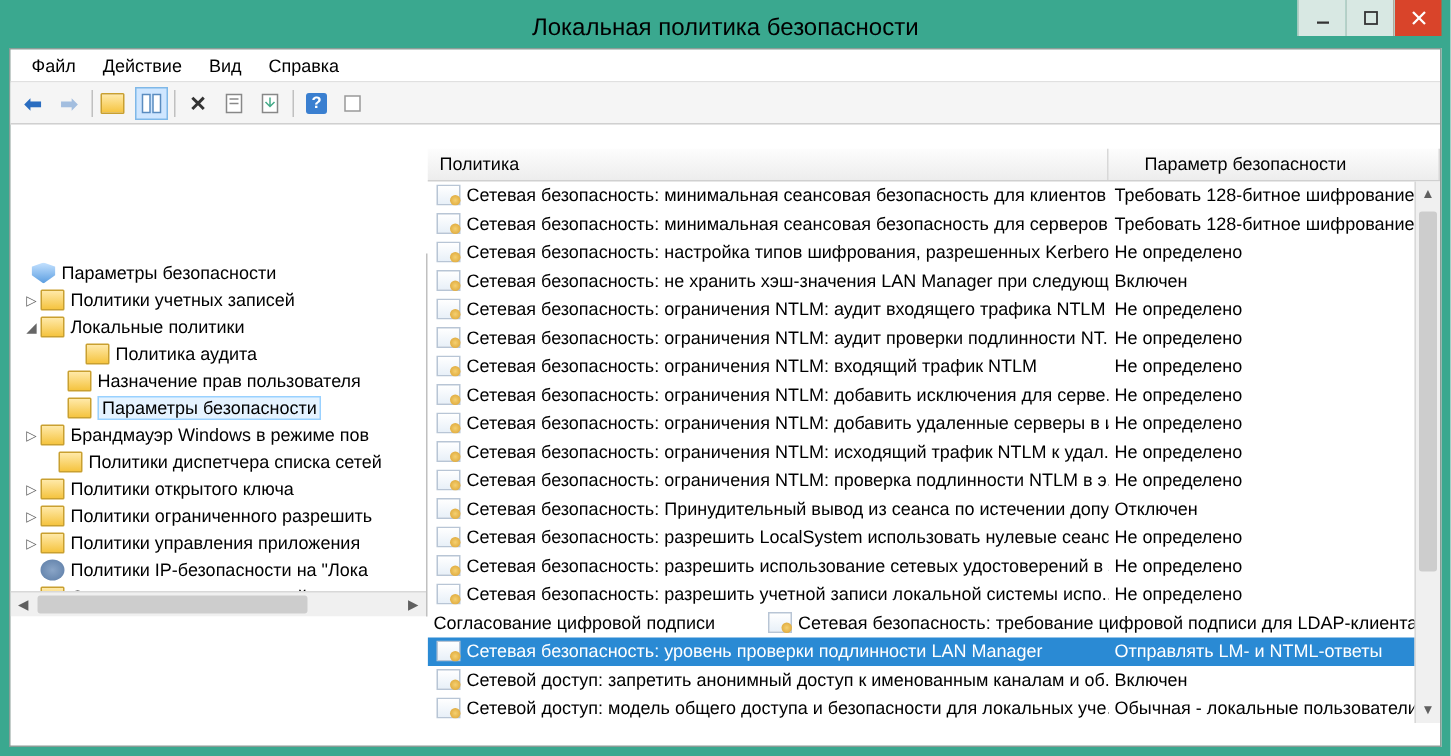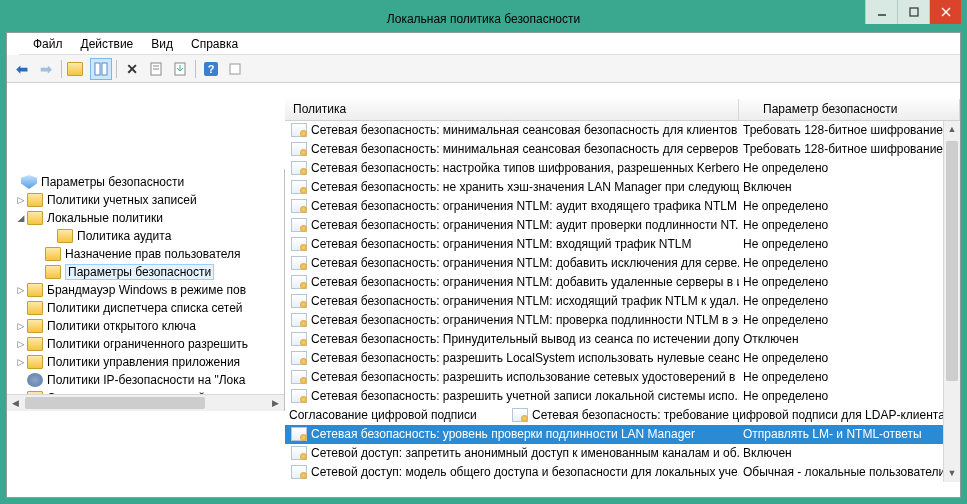--- a/index.html
+++ b/index.html
@@ -1,24 +1,24 @@
 <!DOCTYPE html>
 <html><head>
 <meta charset="utf-8">
 <style>
 * { box-sizing: border-box; margin: 0; padding: 0; font-family: "Segoe UI", Tahoma, sans-serif; font-size: 12px; }
 body { background: #3aa88f; padding: 6px; width: 967px; height: 504px; overflow: hidden; }
 .window { background: #3aa88f; width: 100%; height: 100%; display: flex; flex-direction: column; }
 .titlebar { height: 26px; display: flex; align-items: center; position: relative; }
-.title-text { position: absolute; left: 0; right: 0; text-align: center; color: #000; font-size: 12px; }
+.title-text { position: absolute; left: 0; right: 0; text-align: center; color: #000; font-size: 16px; }
 .win-btns { position: absolute; right: 0; top: -6px; display: flex; }
 .win-btn { width: 32px; height: 24px; background: #d8e8e3; display: flex; align-items: center; justify-content: center; border-left: 1px solid #b5cdc5; cursor: default; }
 .win-btn.close { background: #d9442a; color: #fff; }
 .inner { background: #fff; flex: 1; display: flex; flex-direction: column; border: 1px solid #8a9d97; }
-.menubar { height: 22px; display: flex; align-items: center; padding: 0 6px; gap: 2px; border-bottom: 1px solid #e0e0e0; margin-left: 12px; }
+.menubar { height: 22px; display: flex; align-items: center; padding: 0 6px; gap: 2px; border-bottom: 1px solid #e0e0e0; }
 .menu-item { padding: 2px 8px; cursor: default; }
 .toolbar { height: 28px; display: flex; align-items: center; padding: 0 4px; gap: 2px; border-bottom: 1px solid #d0d0d0; background: #f5f5f5; }
 .tb-btn { width: 22px; height: 22px; display: flex; align-items: center; justify-content: center; cursor: default; }
 .tb-sep { width: 1px; height: 18px; background: #c0c0c0; margin: 0 2px; }
 .arrow-blue { color: #2a6dc0; font-size: 14px; font-weight: bold; }
 .content { flex: 1; display: flex; overflow: hidden; align-items: center; }
 .tree-pane { width: 278px; border-right: 1px solid #c0c0c0; overflow: hidden; position: relative; padding: 4px 0; }
 .tree-row { display: flex; align-items: center; height: 18px; padding-right: 4px; white-space: nowrap; overflow: hidden; cursor: default; }
 .tree-row.selected .tree-label { background: #e5f3ff; border: 1px solid #99d1ff; padding: 0 2px; }
 .expander { width: 12px; display: inline-flex; justify-content: center; color: #666; font-size: 9px; }
@@ -156,21 +156,21 @@
         <div class="tree-row selected" style="padding-left:26px">
             <span class="expander"></span>
             <span class="folder-icon"></span>
             <span class="tree-label">Параметры безопасности</span>
           </div>
         <div class="tree-row" style="padding-left:8px">
             <span class="expander">▷</span>
             <span class="folder-icon"></span>
             <span class="tree-label">Брандмауэр Windows в режиме пов</span>
           </div>
-        <div class="tree-row" style="padding-left:8px">
+        <div class="tree-row" style="padding-left:20px">
             <span class="expander"></span>
             <span class="folder-icon"></span>
             <span class="tree-label">Политики диспетчера списка сетей</span>
           </div>
         <div class="tree-row" style="padding-left:8px">
             <span class="expander">▷</span>
             <span class="folder-icon"></span>
             <span class="tree-label">Политики открытого ключа</span>
           </div>
         <div class="tree-row" style="padding-left:8px">

